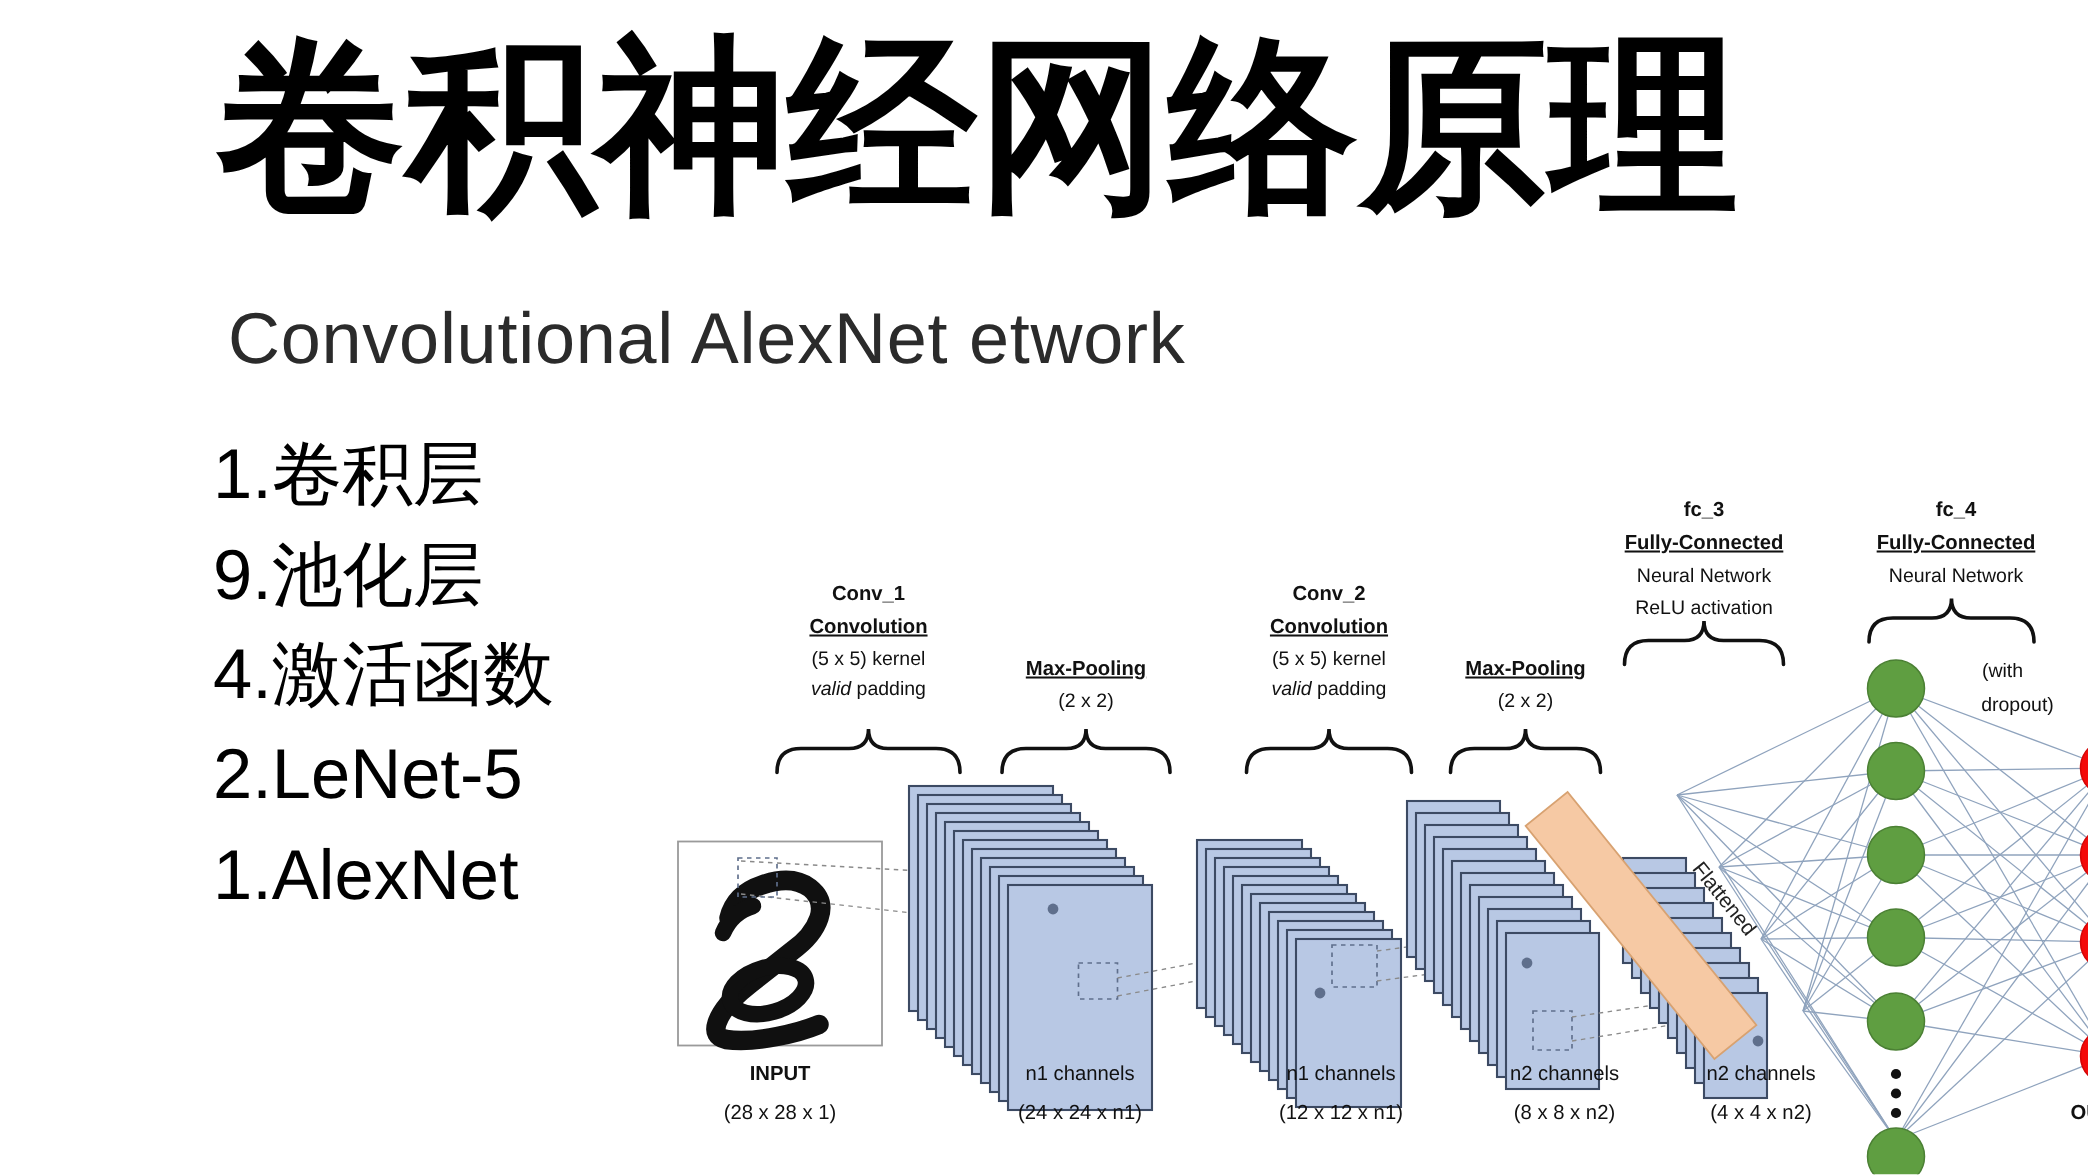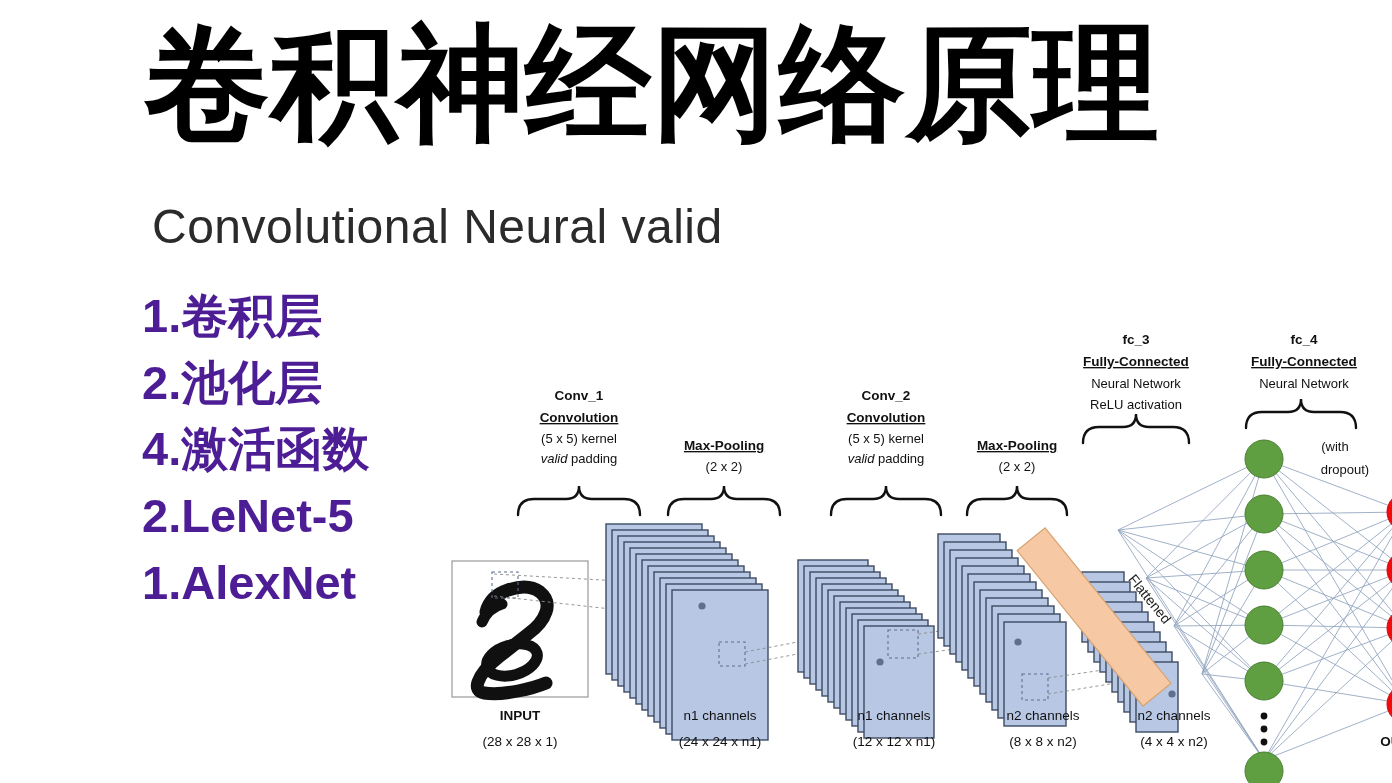--- a/index.html
+++ b/index.html
@@ -50,24 +50,24 @@
   }
 
   
   .toc {
     position: absolute;
     left: 94px;
     top: 283px;
     width: 330px;
   }
   .toc-item {
-    color: #4c1d95;
+    color: #000000;
     font-size: 47px;
     line-height: 1.42;
-    font-weight: 700;
+    font-weight: 400;
     white-space: nowrap;
     font-family: "Liberation Sans", "DejaVu Sans", sans-serif;
   }
 
   
   #diagram {
     position: absolute;
     left: 398px;
     top: 312px;
     width: 994px;
@@ -172,25 +172,25 @@
     stroke-width: 1.2;
   }
 </style>
 </head>
 <body>
 
 <div id="root">
 
   <div class="title-cn">卷积神经网络原理</div>
 
-  <div class="title-en">Convolutional Neural valid</div>
+  <div class="title-en">Convolutional AlexNet etwork</div>
 
   <div class="toc">
     <div class="toc-item">1.卷积层</div>
-    <div class="toc-item">2.池化层</div>
+    <div class="toc-item">9.池化层</div>
     <div class="toc-item">4.激活函数</div>
     <div class="toc-item">2.LeNet-5</div>
     <div class="toc-item">1.AlexNet</div>
   </div>
 
   <div id="diagram">
     <svg width="994" height="471" viewBox="0 0 994 471" xmlns="http://www.w3.org/2000/svg">
 
       <g>
         <text class="dg-label dg-head" x="133" y="88">Conv_1</text>

